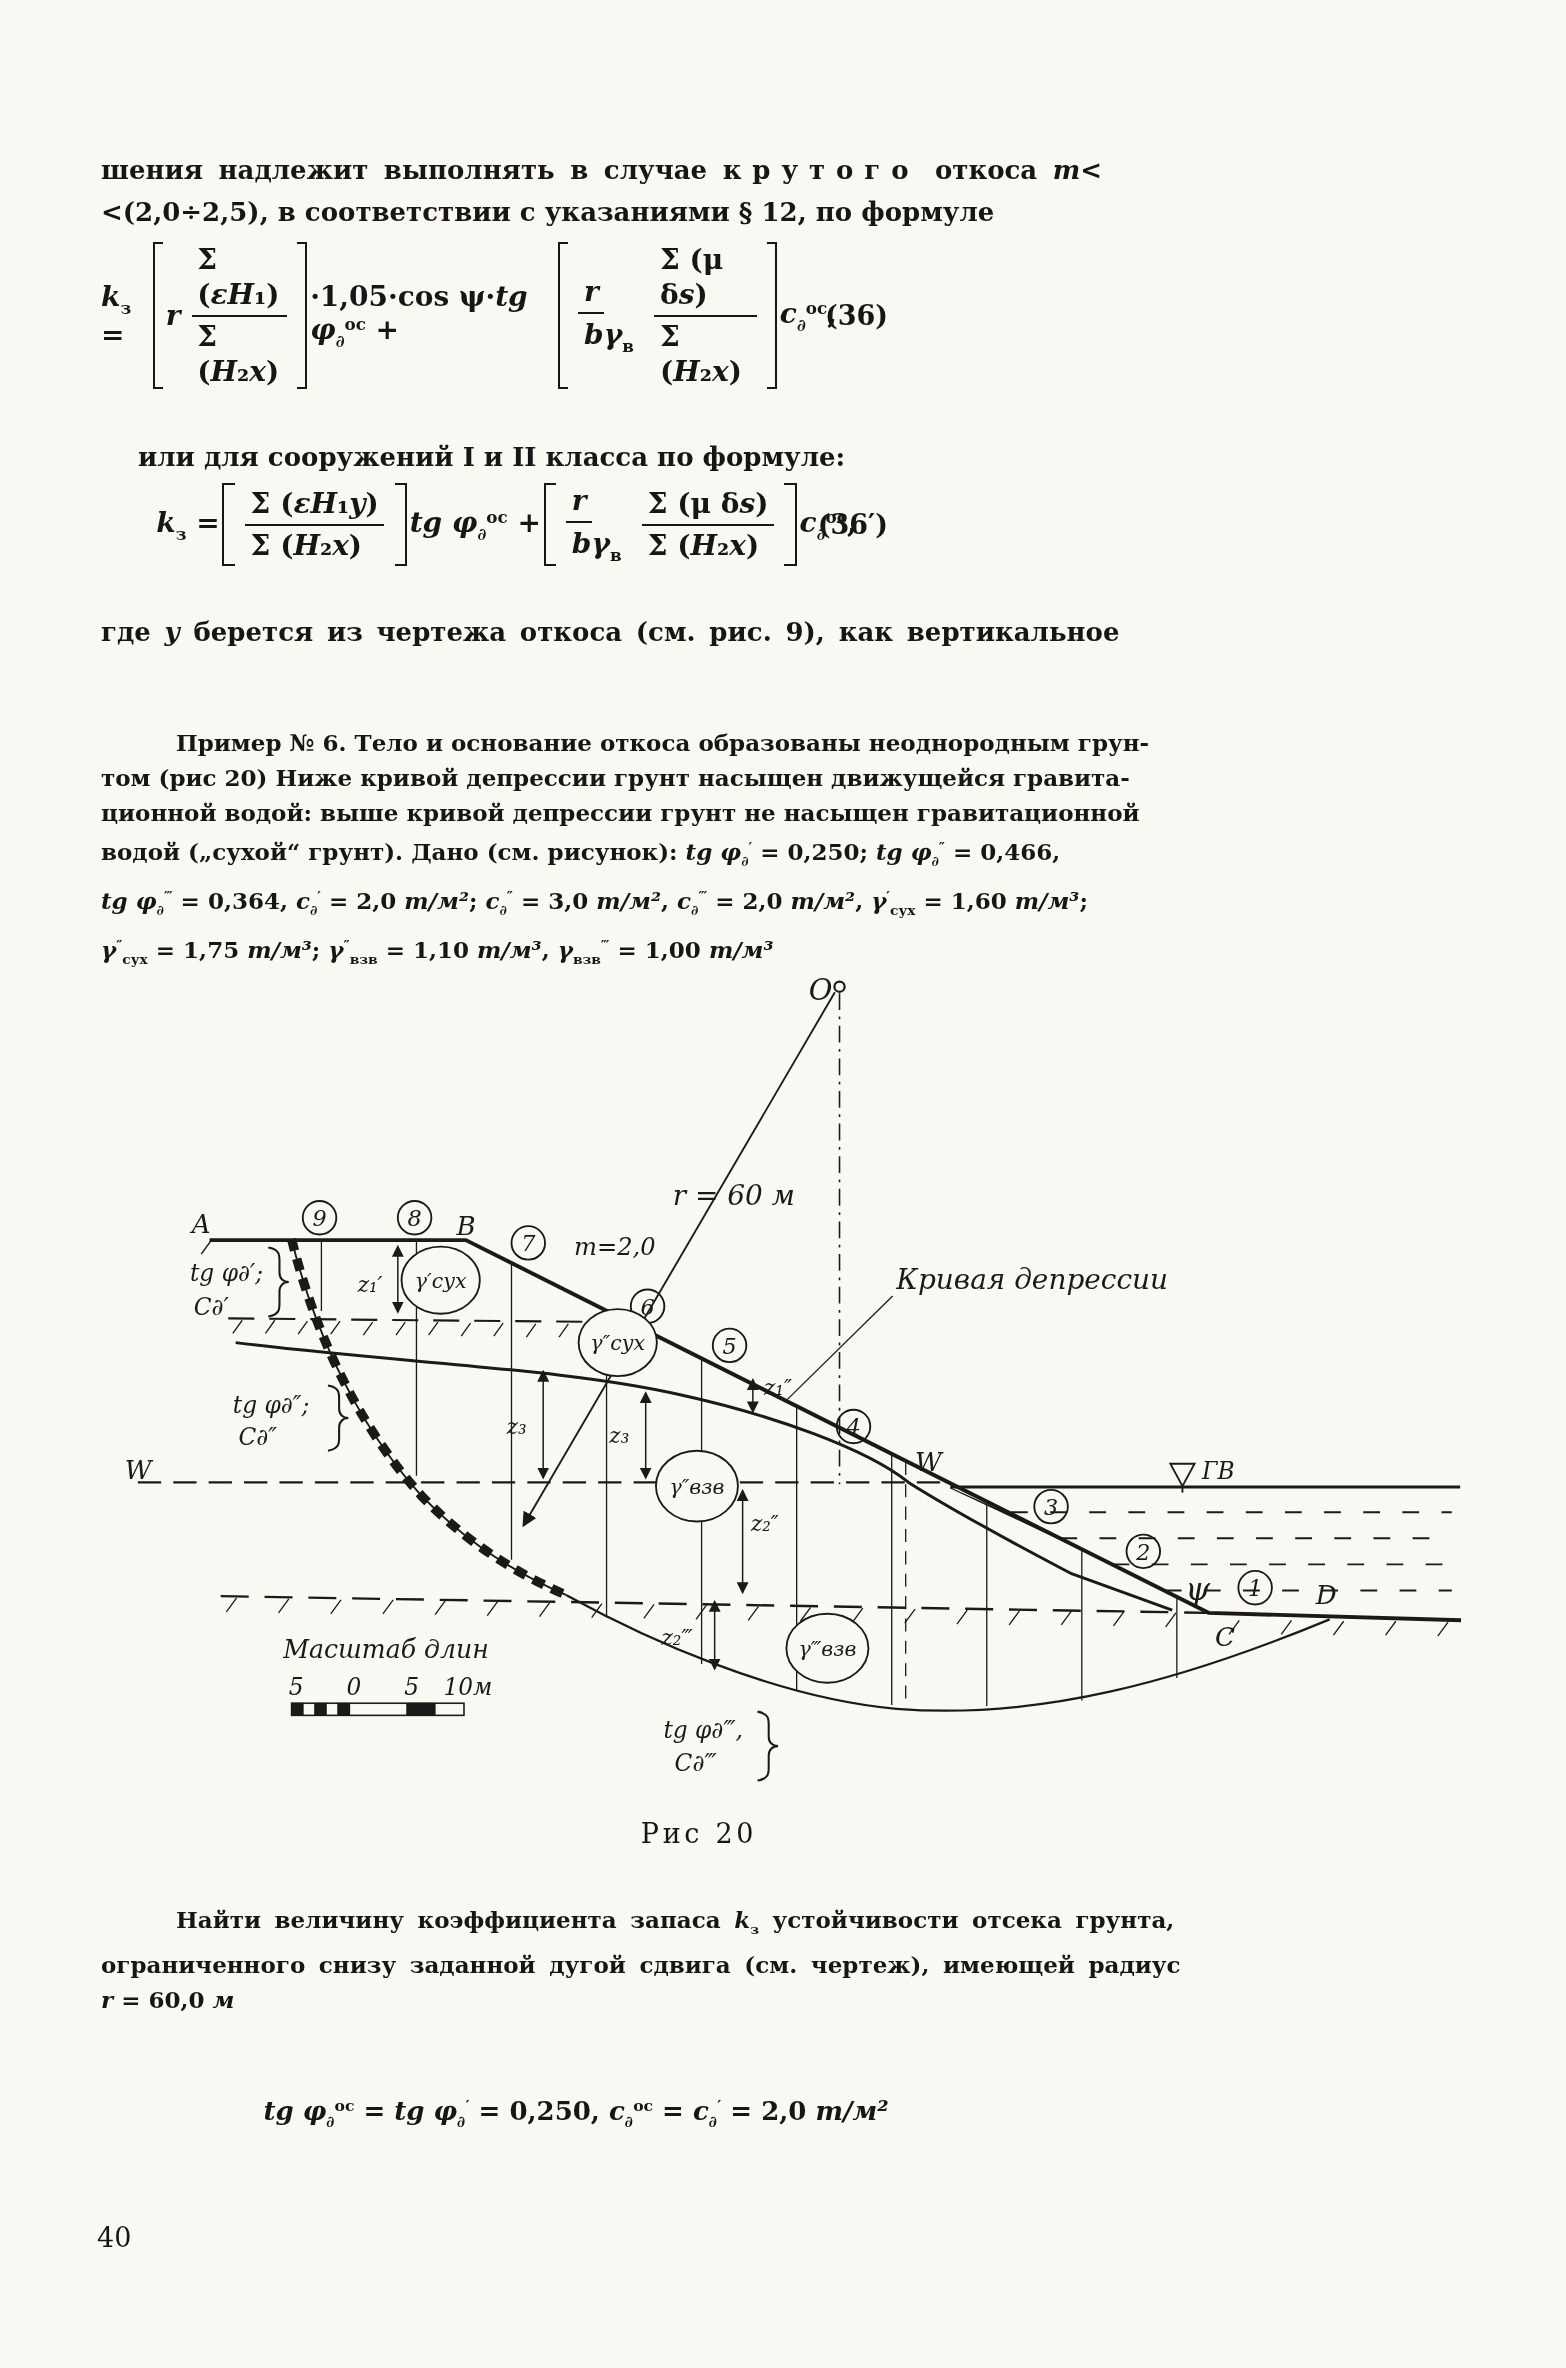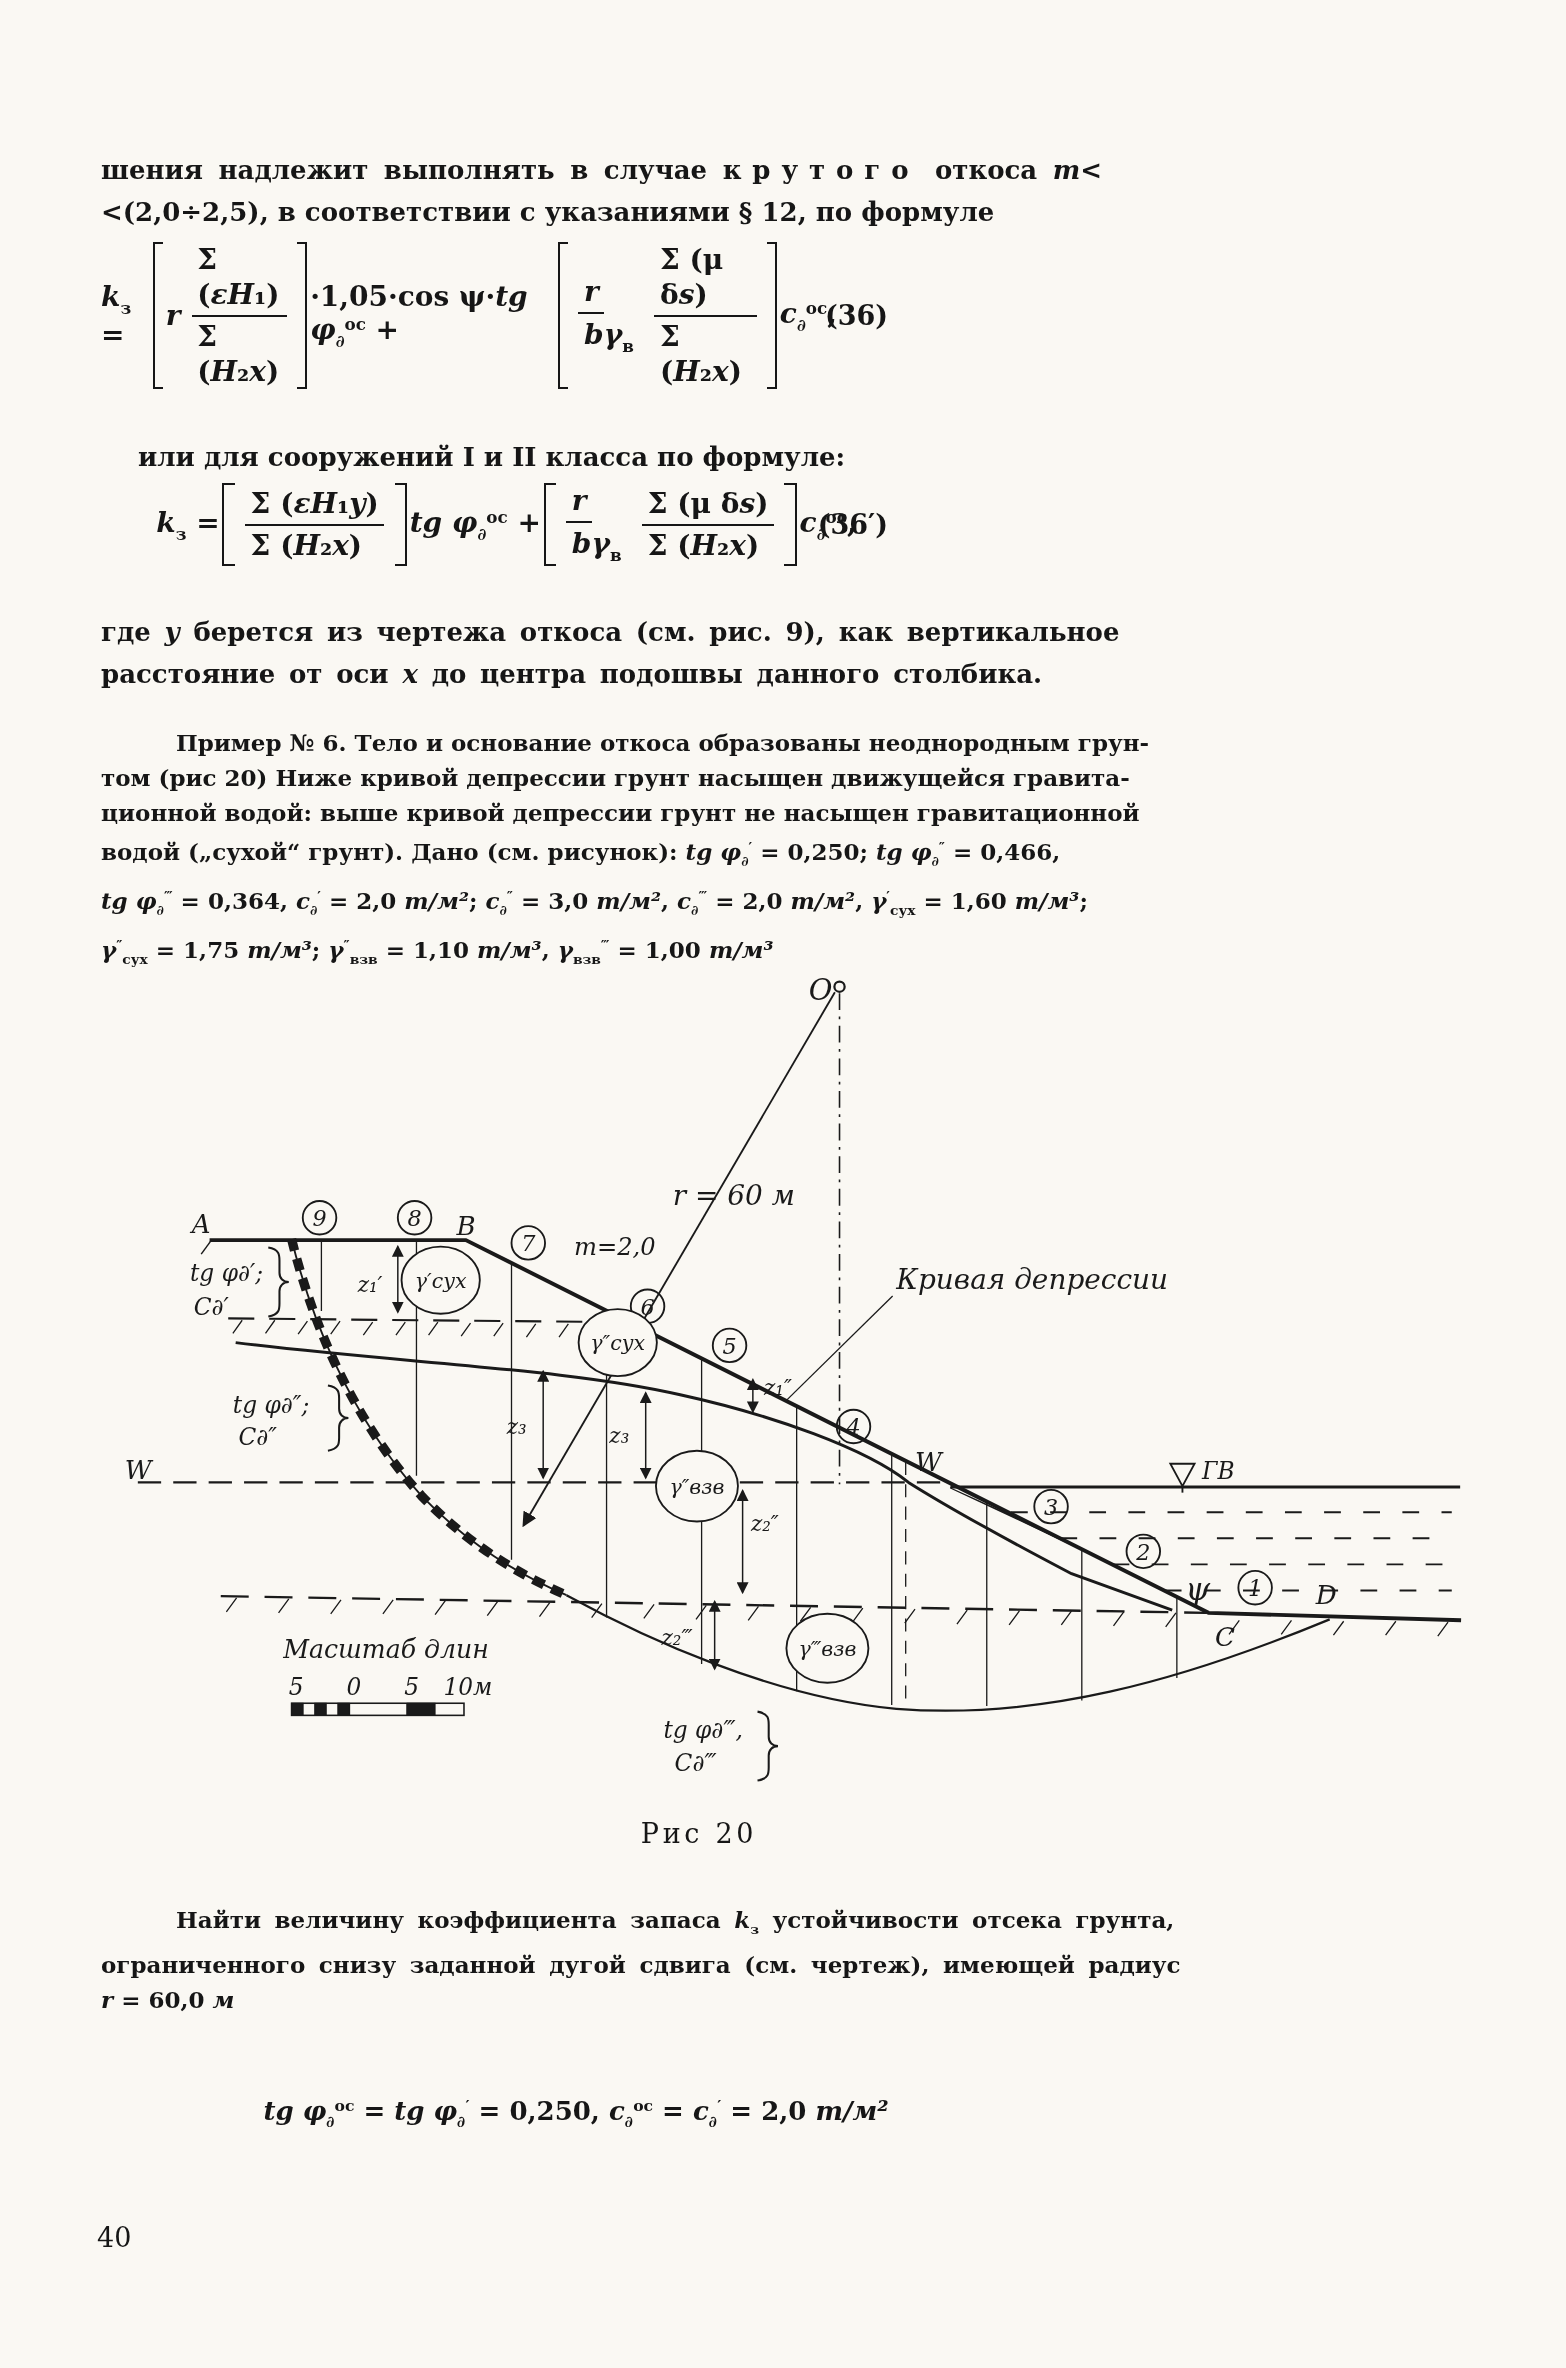--- a/index.html
+++ b/index.html
@@ -99,21 +99,20 @@
         <span class="den"><span>Σ (</span><span class="i">H</span><span>₂</span><span class="i">x</span><span>)</span></span>
       </span>
       <span class="rbr"></span>
       <span><span class="i">c</span><span class="sub i">∂</span><span class="sup">ос</span><span>,</span></span>
     </span>
     <span class="eqlabel">(36′)</span>
   </div>
 
   <div class="col main" style="top:611px">
     <div class="line" style="word-spacing:4.7px"><span>где </span><span class="i">y</span><span> берется из чертежа откоса (см. рис. 9), как вертикальное</span></div>
-    <div class="line" style="word-spacing:4.7px"><span>расстояние от оси </span><span class="i">x</span><span> до центра подошвы данного столбика.</span></div>
   </div>
 
   <div class="col small" style="top:725px">
     <div class="line indent2"><span class="b">Пример № 6.</span><span> Тело и основание откоса образованы неоднородным грун-</span></div>
     <div class="line"><span>том (рис 20) Ниже кривой депрессии грунт насыщен движущейся гравита-</span></div>
     <div class="line"><span>ционной водой: выше кривой депрессии грунт не насыщен гравитационной</span></div>
     <div class="line"><span>водой („сухой“ грунт). Дано (см. рисунок): </span><span class="i">tg φ</span><span class="sub i">∂</span><span class="sup">′</span><span> = 0,250;  </span><span class="i">tg φ</span><span class="sub i">∂</span><span class="sup">″</span><span> = 0,466,</span></div>
     <div class="line"><span class="i">tg φ</span><span class="sub i">∂</span><span class="sup">‴</span><span> = 0,364,  </span><span class="i">c</span><span class="sub i">∂</span><span class="sup">′</span><span> = 2,0 </span><span class="i">т/м²</span><span>;  </span><span class="i">c</span><span class="sub i">∂</span><span class="sup">″</span><span> = 3,0 </span><span class="i">т/м²</span><span>,  </span><span class="i">c</span><span class="sub i">∂</span><span class="sup">‴</span><span> = 2,0 </span><span class="i">т/м²</span><span>,  </span><span class="i">γ</span><span class="sup">′</span><span class="sub">сух</span><span> = 1,60 </span><span class="i">т/м³</span><span>;</span></div>
     <div class="line"><span class="i">γ</span><span class="sup">″</span><span class="sub">сух</span><span> = 1,75 </span><span class="i">т/м³</span><span>;  </span><span class="i">γ</span><span class="sup">″</span><span class="sub">взв</span><span> = 1,10 </span><span class="i">т/м³</span><span>,  </span><span class="i">γ</span><span class="sub">взв</span><span class="sup">‴</span><span> = 1,00 </span><span class="i">т/м³</span></div>
   </div>

